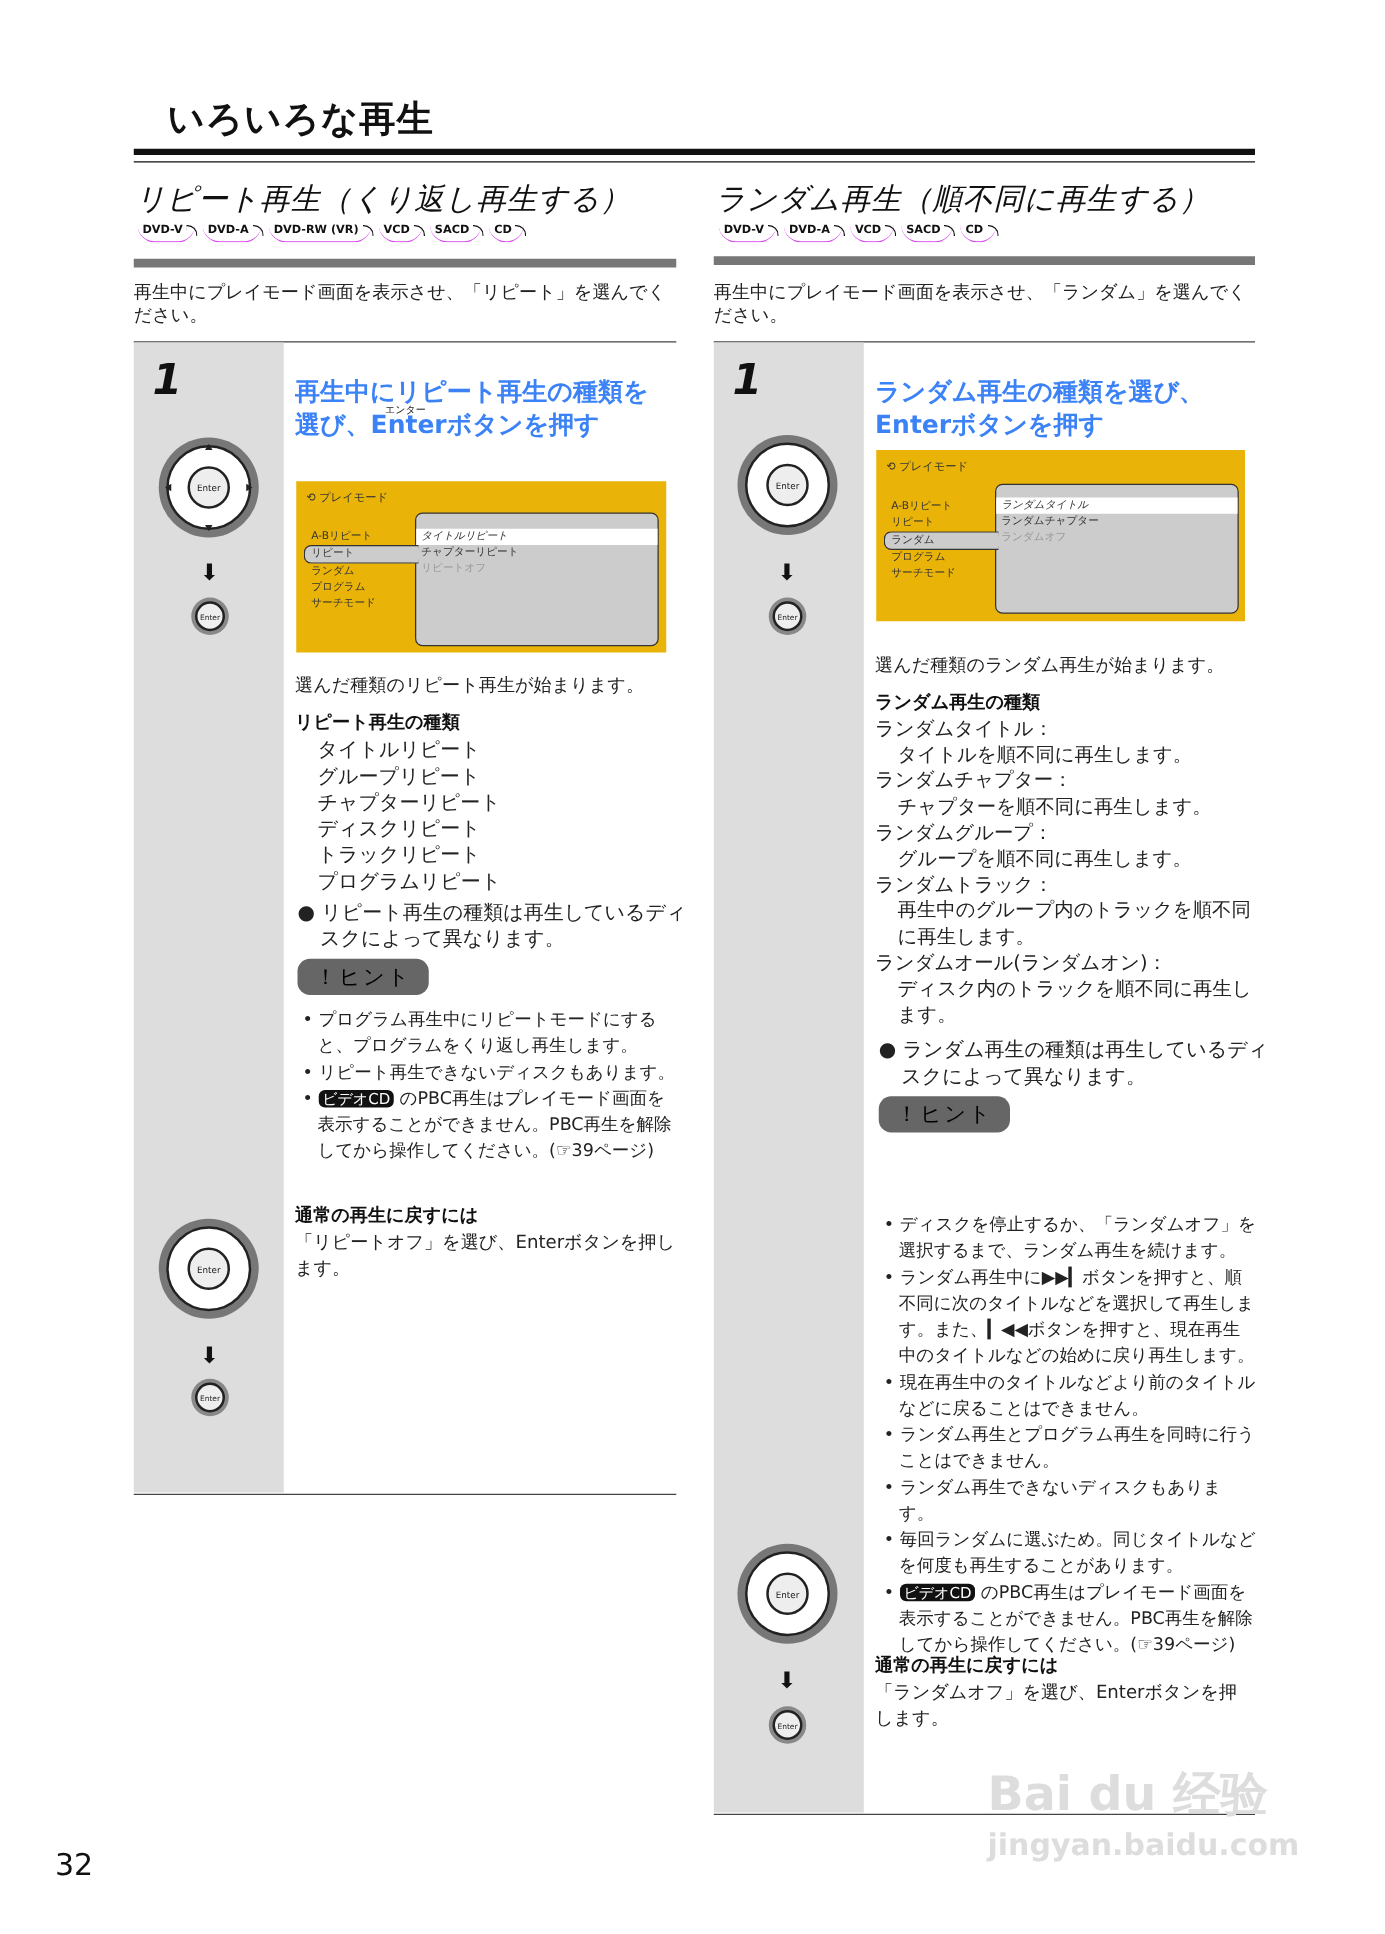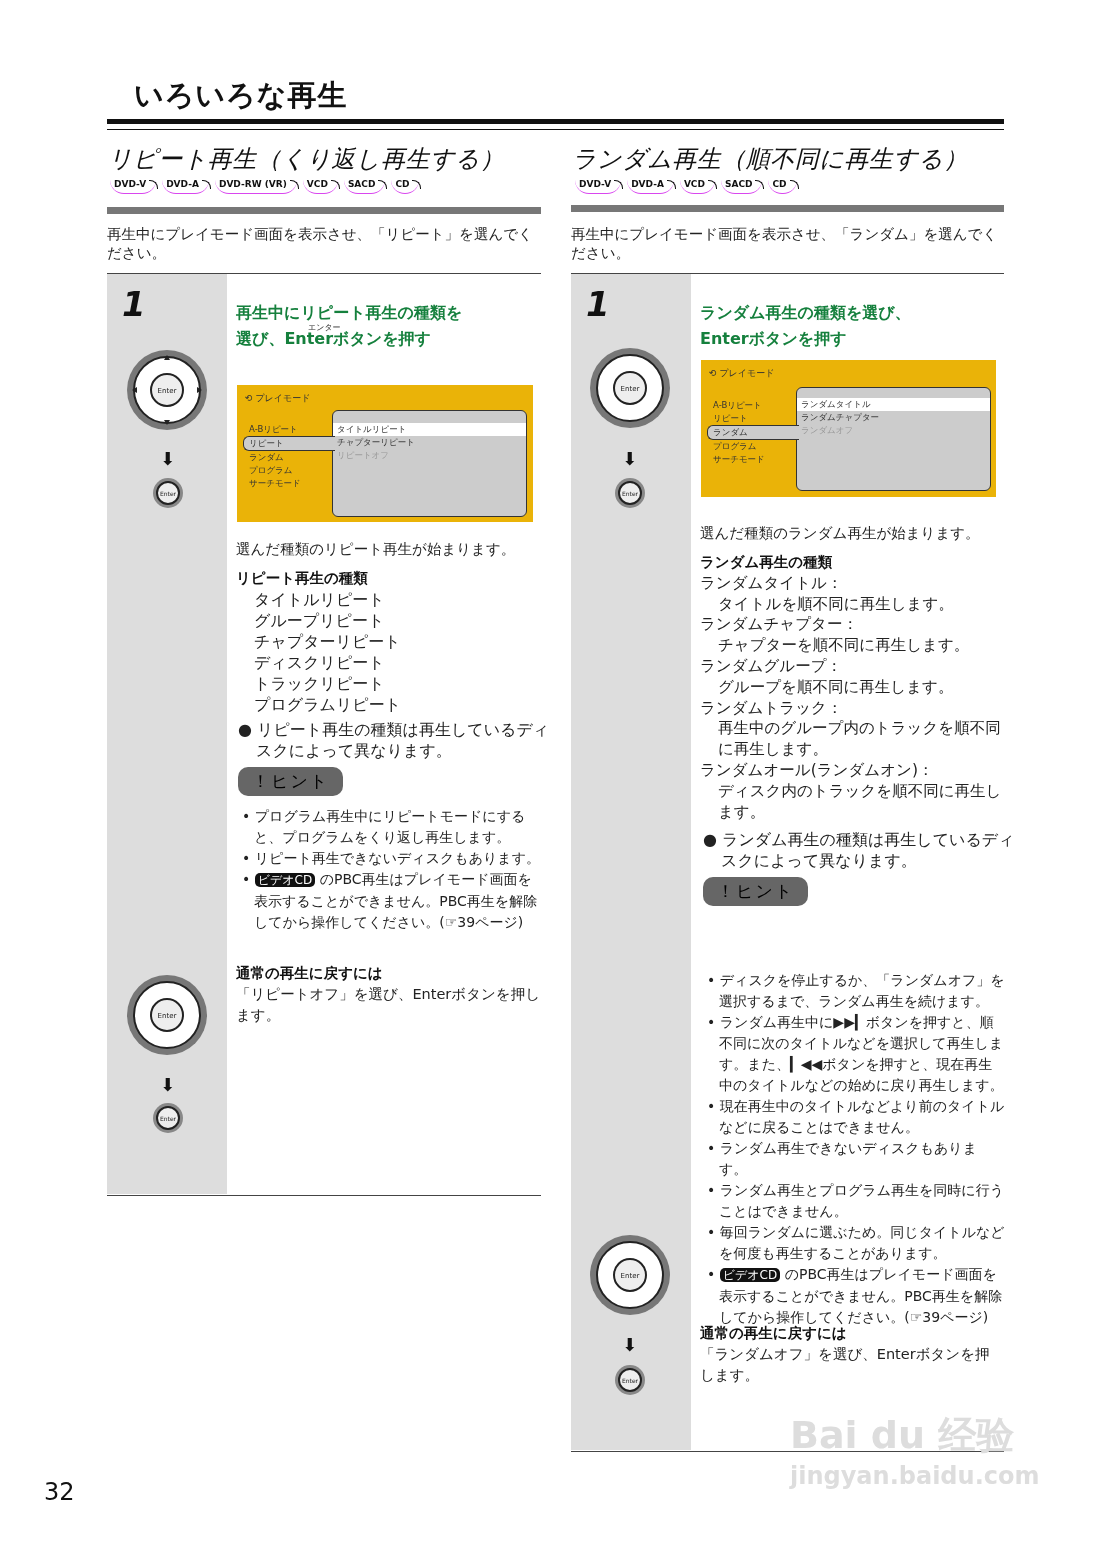--- a/index.html
+++ b/index.html
@@ -11,28 +11,28 @@
   .rule-thin { left:107px; top:129px; width:897px; height:1px; background:#111; }
   .sec-title { font-size:24px; font-style:italic; color:#111; letter-spacing:0.5px; }
   .badges { display:flex; gap:6px; }
   .badge { font-size:9px; font-weight:bold; color:#111; border-bottom:1px solid #d946ef; border-radius:0 0 14px 14px; padding:0 10px 3px 4px; line-height:12px; position:relative; }
   .badge::after { content:""; position:absolute; right:-2px; top:2px; width:8px; height:8px; border-top:1px solid #111; border-right:1px solid #111; border-radius:0 8px 0 0; }
   .grey-bar { height:7px; background:#777; }
   .intro { font-size:14.5px; line-height:19px; color:#222; }
   .step-box { border-top:1px solid #444; border-bottom:1px solid #444; }
   .step-left { background:#ddd; }
   .step-num { font-size:34px; font-style:italic; font-weight:bold; color:#111; }
-  .step-head { font-size:16px; font-weight:bold; line-height:26px; color:#15803d; }
+  .step-head { font-size:20px; font-weight:bold; line-height:26px; color:#3b82f6; }
   .ruby { font-size:8px; position:absolute; }
   .osd { background:#eab308; }
   .osd-title { font-size:9px; color:#333; }
   .osd-left { font-size:8.5px; line-height:13px; color:#333; }
   .osd-panel { background:#ccc; border:1.5px solid #333; border-radius:6px; }
   .osd-opt { font-size:8.5px; line-height:13px; padding-left:4px; color:#333; }
-  .osd-opt.sel { background:#fff; }
+  .osd-opt.sel { background:#fff;font-style:italic; }
   .osd-opt.dim { color:#999; }
   .osd-leftsel { border:1.5px solid #333; border-right:none; border-radius:6px 0 0 6px; }
   .body-text { font-size:14.5px; line-height:21px; color:#222; }
   .bold-head { font-weight:bold; color:#111; }
   .indent { padding-left:18px; }
   .bullet-big { padding-left:18px; text-indent:-18px; font-size:16px; line-height:21px; }
   .hint-pill { background:#666; color:#000000; font-size:17px; border-radius:10px; padding:3px 14px; display:inline-block; letter-spacing:2px; }
   .hint-list { font-size:14px; line-height:21px; }
   .hint-list .li { padding-left:14px; text-indent:-12px; }
   .vcd-tag { background:#111; color:#fff; border-radius:5px; padding:0 3px; font-size:12px; }
@@ -215,22 +215,22 @@
   <div>ランダムオール(ランダムオン)：</div>
   <div class="indent">ディスク内のトラックを順不同に再生します。</div>
 </div>
 <div class="abs bullet-big" style="left:703px;top:829px;width:301px;">● <span>ランダム再生の種類は再生しているディスクによって異なります。</span></div>
 
 <div class="abs hint-pill" style="left:703px;top:877px;">！ヒント</div>
 <div class="abs hint-list" style="left:705px;top:970px;width:300px;">
   <div class="li">• <span>ディスクを停止するか、「ランダムオフ」を選択するまで、ランダム再生を続けます。</span></div>
   <div class="li">• <span>ランダム再生中に▶▶▎ボタンを押すと、順不同に次のタイトルなどを選択して再生します。また、▎◀◀ボタンを押すと、現在再生中のタイトルなどの始めに戻り再生します。</span></div>
   <div class="li">• <span>現在再生中のタイトルなどより前のタイトルなどに戻ることはできません。</span></div>
+  <div class="li">• <span>ランダム再生とプログラム再生を同時に行うことはできません。</span></div>
   <div class="li">• <span>ランダム再生できないディスクもあります。</span></div>
-  <div class="li">• <span>ランダム再生とプログラム再生を同時に行うことはできません。</span></div>
   <div class="li">• <span>毎回ランダムに選ぶため。同じタイトルなどを何度も再生することがあります。</span></div>
   <div class="li">• <span class="vcd-tag">ビデオCD</span> <span>のPBC再生はプレイモード画面を表示することができません。PBC再生を解除してから操作してください。(☞39ページ)</span></div>
 </div>
 
 <div class="abs body-text" style="left:700px;top:1323px;width:304px;">
   <div class="bold-head">通常の再生に戻すには</div>
   <div>「ランダムオフ」を選び、Enterボタンを押します。</div>
 </div>
 
 <div class="abs" style="left:585px;top:1230px;">

